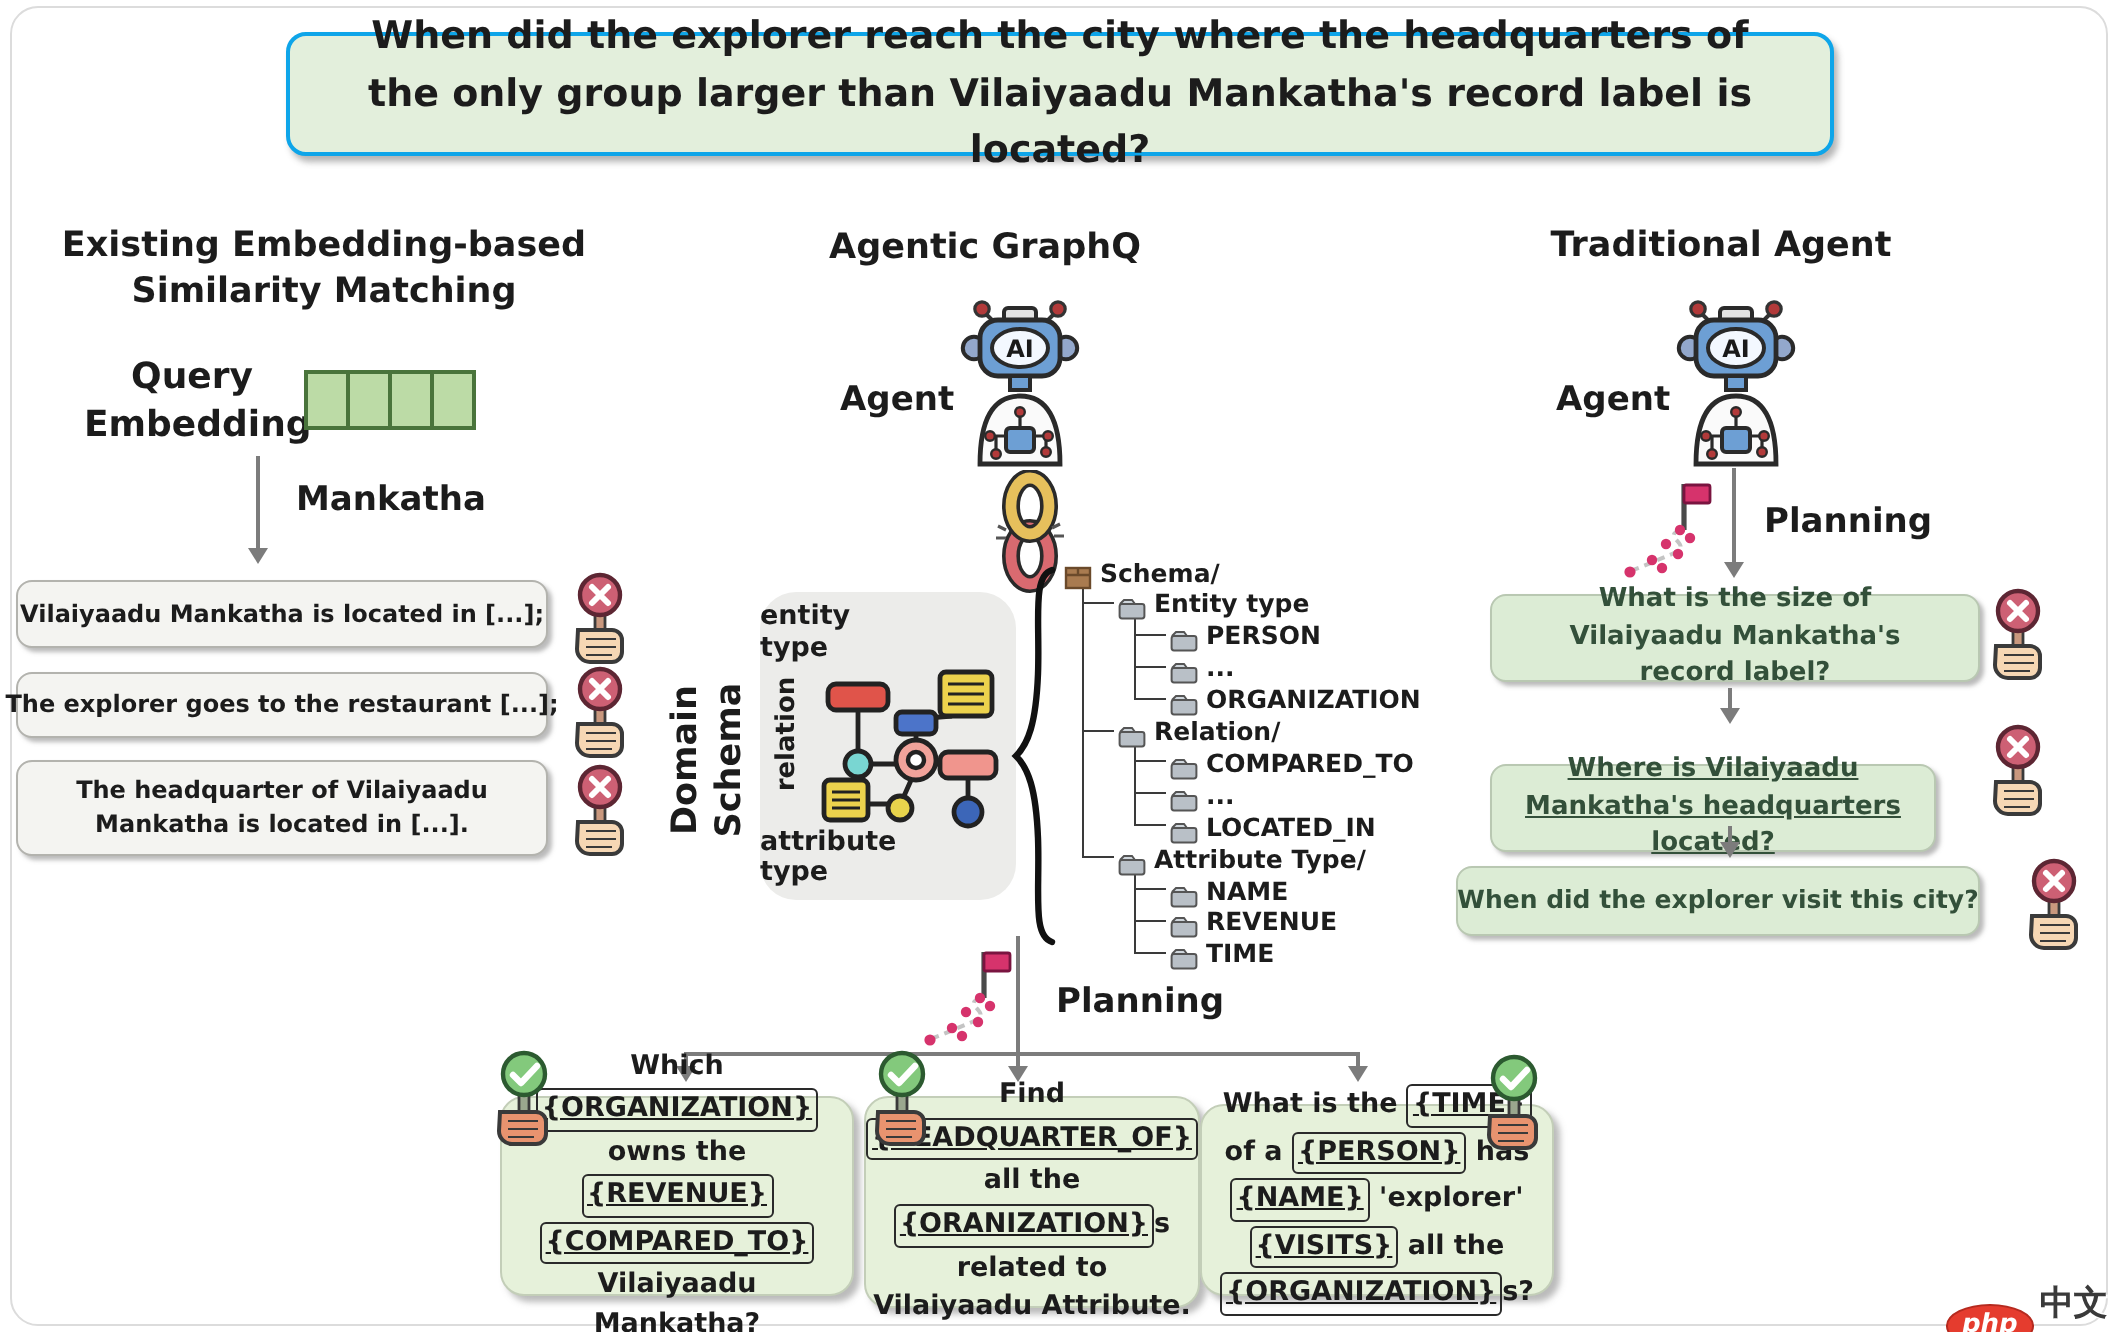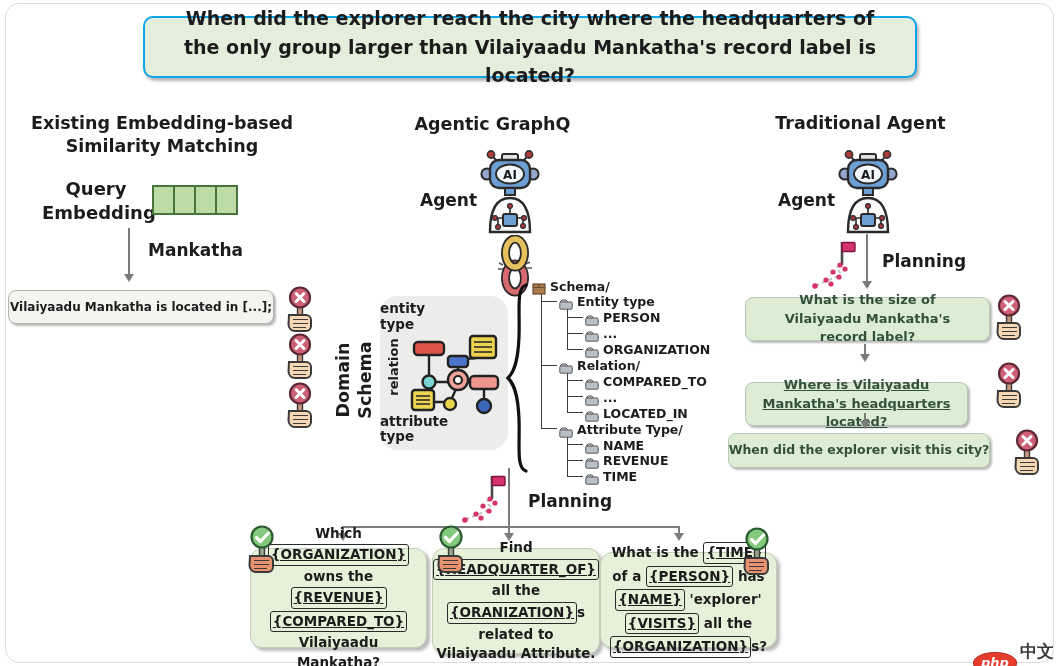--- a/index.html
+++ b/index.html
@@ -77,20 +77,26 @@
       <div class="qe-cell"></div>
       <div class="qe-cell"></div>
       <div class="qe-cell"></div>
     </div>
 
   <div class="arr head" style="left:128px;top:228px;height:52px;"></div>
   <div class="lbl" style="left:148px;top:240px;">Mankatha</div>
 
   <div class="rbox" style="top:290px;height:34px;">
     <span>Vilaiyaadu Mankatha is located in [...];</span>
+    </div>
+  <div class="rbox" style="top:336px;height:33px;">
+    <span>The explorer goes to the restaurant [...];</span>
+    </div>
+  <div class="rbox wrap" style="top:380px;height:48px;">
+    <span>The headquarter of Vilaiyaadu Mankatha is located in [...].</span>
     </div>
 
   <div class="icon-slot" style="left:283px;top:286px;"><svg width="34" height="48" viewBox="0 0 34 48" xmlns="http://www.w3.org/2000/svg">
 <rect x="14.5" y="20" width="5" height="10" fill="#c9987e" stroke="#3a3a3a" stroke-width="1.4"></rect>
 <circle cx="17" cy="11.5" r="10" fill="#cd6074" stroke="#5d2633" stroke-width="2.2"></circle>
 <path d="M13 7.5 L21 15.5 M21 7.5 L13 15.5" stroke="#fff" stroke-width="3" stroke-linecap="round"></path>
 <path d="M6 29 h17 a5 5 0 0 1 5 5 v6 a5 5 0 0 1 -5 5 H12 a6.5 6.5 0 0 1 -6.5 -6.5 z" fill="#f6d7b4" stroke="#3a3a3a" stroke-width="2"></path>
 <path d="M10 33.5 h15 M10 37.5 h15 M10 41.5 h13" stroke="#3a3a3a" stroke-width="1.1" fill="none"></path>
       </svg></div>
   <div class="icon-slot" style="left:283px;top:333px;"><svg width="34" height="48" viewBox="0 0 34 48" xmlns="http://www.w3.org/2000/svg">

